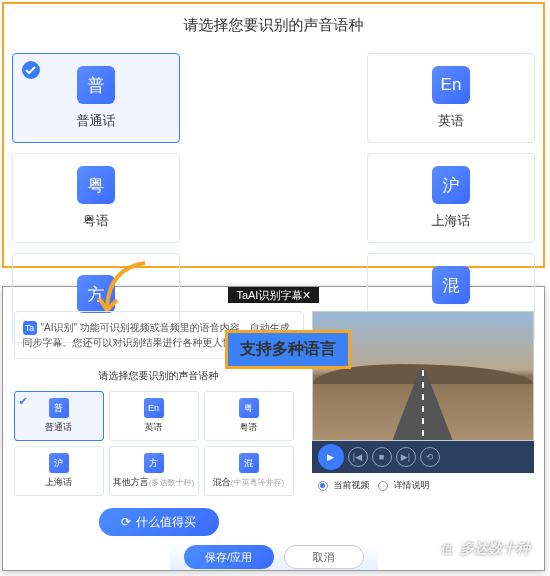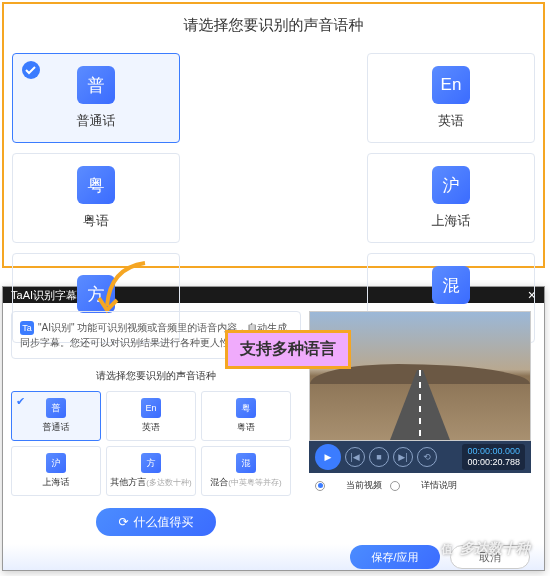--- a/index.html
+++ b/index.html
@@ -11,23 +11,23 @@
 .lang-card-l { width: 168px; height: 90px; border: 1px solid #e0e6f0; border-radius: 4px; display: flex; flex-direction: column; align-items: center; justify-content: center; position: relative; cursor: pointer; }
 .lang-card-l.selected { border: 1.5px solid #3b7cff; background: #f0f5ff; }
 .check-badge { position: absolute; top: 6px; left: 8px; width: 20px; height: 20px; color: #3b7cff; }
 .lang-icon-l { width: 38px; height: 38px; border-radius: 6px; display: flex; align-items: center; justify-content: center; color: #fff; font-size: 17px; margin-bottom: 8px; }
 .blue-grad { background: linear-gradient(135deg, #5b8cff, #3b6cff); }
 .lang-label-l { font-size: 13px; color: #333; }
 .lang-sub-l { font-size: 11px; color: #aaa; margin-left: 4px; }
 
 .arrow-callout { position: absolute; top: 258px; left: 95px; }
 .arrow-callout svg { width: 60px; height: 60px; }
-.callout-box { position: absolute; top: 330px; left: 225px; background: #f0abfc; border: 3px solid #f5a623; padding: 6px 12px; font-size: 16px; font-weight: bold; z-index: 10; }
+.callout-box { position: absolute; top: 330px; left: 225px; background: #3b82f6; border: 3px solid #f5a623; padding: 6px 12px; font-size: 16px; font-weight: bold; z-index: 10; }
 
-.dialog { width: 543px; height: 285px; margin: 18px 2px 0; border: 1px solid #999; background: #fff; box-shadow: 0 2px 8px rgba(0,0,0,.2); display: flex; flex-direction: column; }
+.dialog { width: 543px; height: 285px; margin: 18px 2px 0; border: 1px solid #999; background: #fff; box-shadow: 0 2px 8px rgba(0,0,0,.2); display: flex; flex-direction: column; align-items: center; }
 .dialog-title { background: #1a1a1a; color: #fff; height: 22px; font-size: 11px; display: flex; align-items: center; padding: 0 8px; }
 .dialog-title .close { margin-left: auto; font-size: 14px; }
 .dialog-body { flex: 1; display: flex; padding: 8px; gap: 8px; }
 
 .left-col { width: 290px; display: flex; flex-direction: column; }
 .desc-box { border: 1px solid #e0e6f0; border-radius: 4px; padding: 8px; font-size: 10px; line-height: 1.5; color: #555; position: relative; }
 .desc-icon { display: inline-flex; width: 14px; height: 14px; background: #3b7cff; border-radius: 3px; color: #fff; align-items: center; justify-content: center; font-size: 9px; margin-right: 4px; vertical-align: middle; }
 .desc-link { text-align: center; font-size: 9px; color: #888; margin-top: 4px; }
 .small-title { text-align: center; font-size: 10px; margin: 10px 0 8px; color: #333; }
 .lang-grid-s { display: flex; flex-wrap: wrap; gap: 5px; }
@@ -44,21 +44,21 @@
 .preview .road::after { content:''; position:absolute; left:50%; top:0; width:2px; height:100%; background:repeating-linear-gradient(#fff 0 6px, transparent 6px 12px); transform:translateX(-50%);}
 .preview .hills { position: absolute; top: 52px; left: 0; right: 0; height: 20px; background: #6b5844; border-radius: 40% 60% 0 0 / 100% 100% 0 0; }
 .controls { background: #2a3f5f; height: 32px; display: flex; align-items: center; padding: 0 6px; gap: 4px; }
 .ctrl-btn { width: 20px; height: 20px; border: 1.5px solid #8ba3c7; border-radius: 50%; display: flex; align-items: center; justify-content: center; color: #8ba3c7; font-size: 9px; background: none; cursor: pointer; }
 .ctrl-btn.play { width: 26px; height: 26px; background: #3b7cff; border: none; color: #fff; }
 .timecodes { margin-left: auto; background: #1a2840; border-radius: 3px; padding: 2px 5px; font-size: 9px; line-height: 1.2; text-align: right; }
 .timecodes div:first-child { color: #4bb8ff; }
 .timecodes div:last-child { color: #fff; }
 .radio-area { padding: 6px; font-size: 9px; }
 .radio-row { display: flex; gap: 8px; margin-bottom: 4px; flex-wrap: wrap; }
-.radio-item { display: flex; align-items: center; gap: 21px; }
+.radio-item { display: flex; align-items: center; gap: 6px; }
 .radio-dot { width: 10px; height: 10px; border: 1px solid #999; border-radius: 50%; display: inline-block; position: relative; }
 .radio-dot.on::after { content: ''; position: absolute; inset: 1.5px; border-radius: 50%; background: #3b7cff; }
 
 .dialog-footer { height: 38px; background: linear-gradient(to top, #e8efff, #fff); display: flex; align-items: center; justify-content: flex-end; gap: 10px; padding: 0 14px; }
 .btn-primary { width: 90px; height: 24px; border-radius: 12px; background: linear-gradient(135deg, #4b8cff, #3b6cff); color: #fff; border: none; font-size: 11px; cursor: pointer; }
 .btn-cancel { width: 80px; height: 24px; border-radius: 12px; background: #fff; border: 1px solid #ccc; color: #666; font-size: 11px; cursor: pointer; }
 
 .watermark { position: absolute; bottom: 18px; right: 20px; color: rgba(255,255,255,.8); font-size: 14px; font-style: italic; font-weight: bold; text-shadow: 0 0 3px rgba(0,0,0,.5); display: flex; align-items: center; gap: 4px; }
 .watermark .wm-icon { width: 18px; height: 18px; border-radius: 50%; background: rgba(255,255,255,.3); display: inline-flex; align-items: center; justify-content: center; font-style: normal; font-size: 11px; }
 </style>
@@ -154,24 +154,20 @@
       <div class="preview">
         <div class="hills"></div>
           <div class="road"></div>
       </div>
       <div class="controls">
         <button class="ctrl-btn play">▶</button>
         <button class="ctrl-btn">|◀</button>
         <button class="ctrl-btn">■</button>
         <button class="ctrl-btn">▶|</button>
         <button class="ctrl-btn">⟲</button>
-        <div class="timecodes">
-          <div>00:00:00.000</div>
-          <div>00:00:20.788</div>
-        </div>
       </div>
       <div class="radio-area">
         <div class="radio-row" id="radio-row1">
             <label class="radio-item">
               <span class="radio-dot on"></span>
               <span>当前视频</span>
             </label>
             <label class="radio-item">
               <span class="radio-dot"></span>
               <span>详情说明</span>

